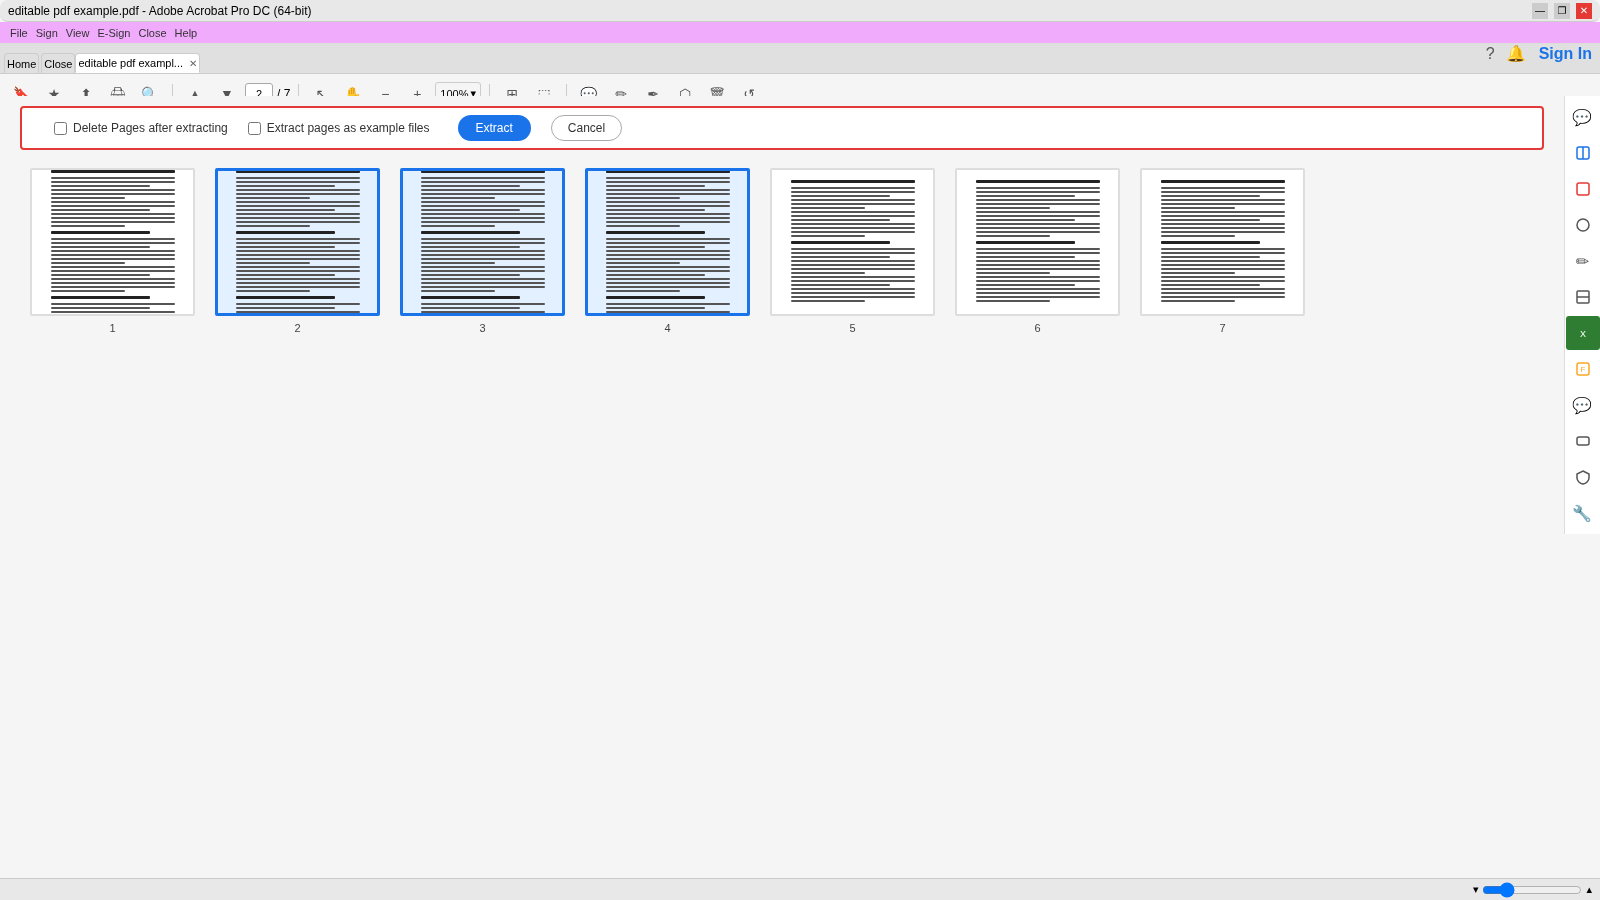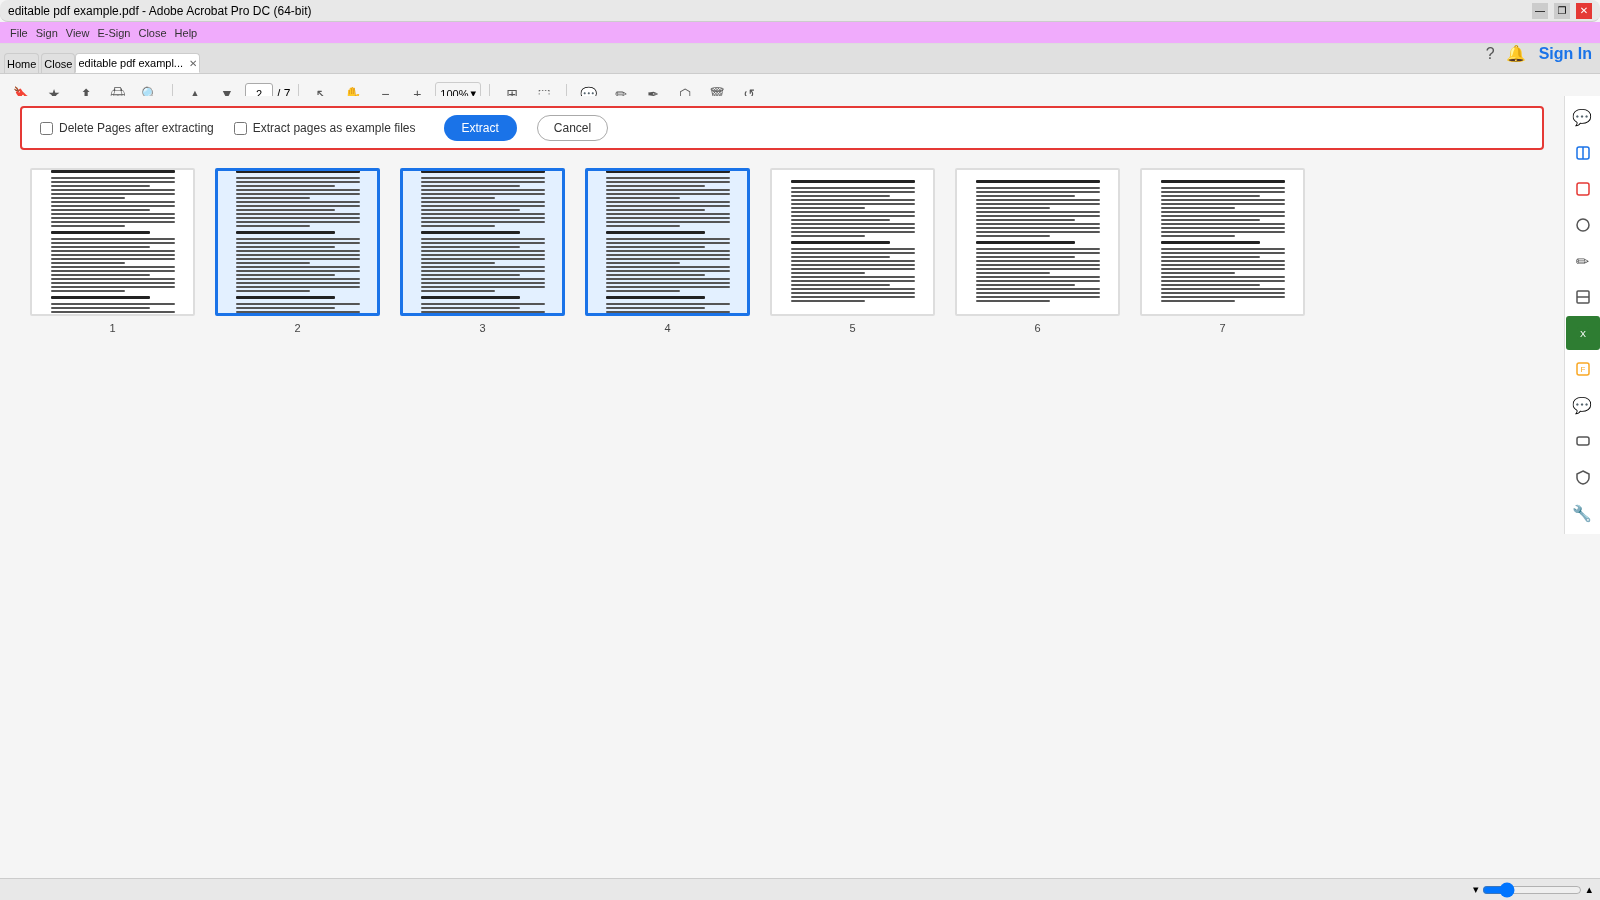--- a/index.html
+++ b/index.html
@@ -129,21 +129,21 @@
     }
 
     
     #extract-bar {
       margin: 10px 20px 8px 20px;
       border: 2px solid #e53935;
       border-radius: 4px;
       background: #fff;
       display: flex;
       align-items: center;
-      padding: 0 18px;
+      padding: 0 32px;
       height: 44px;
       gap: 20px;
     }
     .extract-checkbox-group { display: flex; align-items: center; gap: 6px; font-size: 12px; color: #333; }
     .extract-checkbox-group input[type=checkbox] { width: 13px; height: 13px; cursor: pointer; }
     #extract-btn {
       background: #1a73e8; color: #fff;
       border: none; border-radius: 14px;
       padding: 6px 18px; font-size: 12px; cursor: pointer; font-weight: 500;
       margin-left: 8px;

